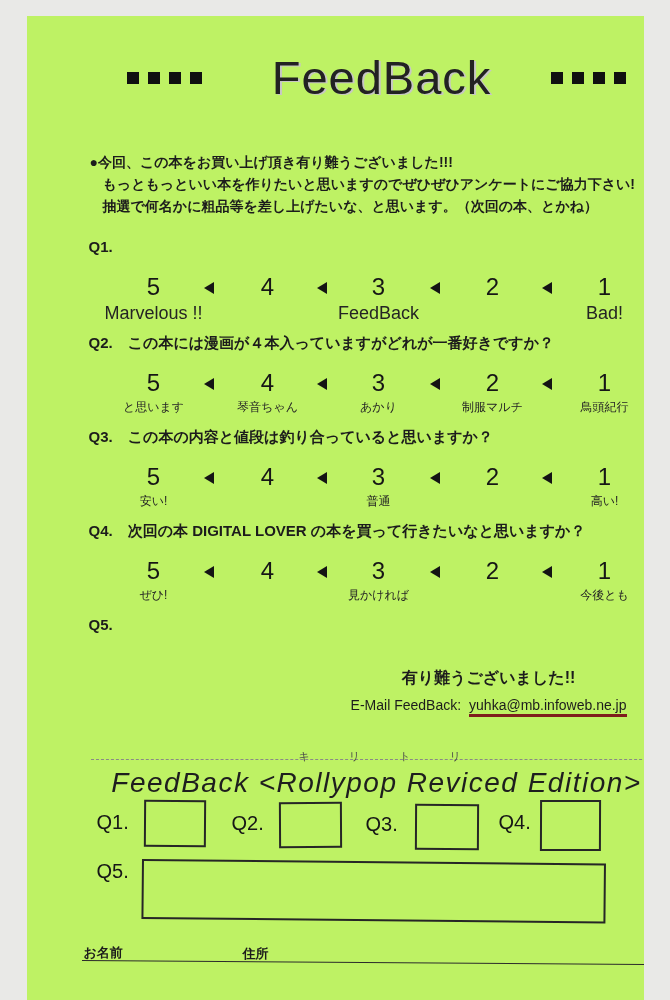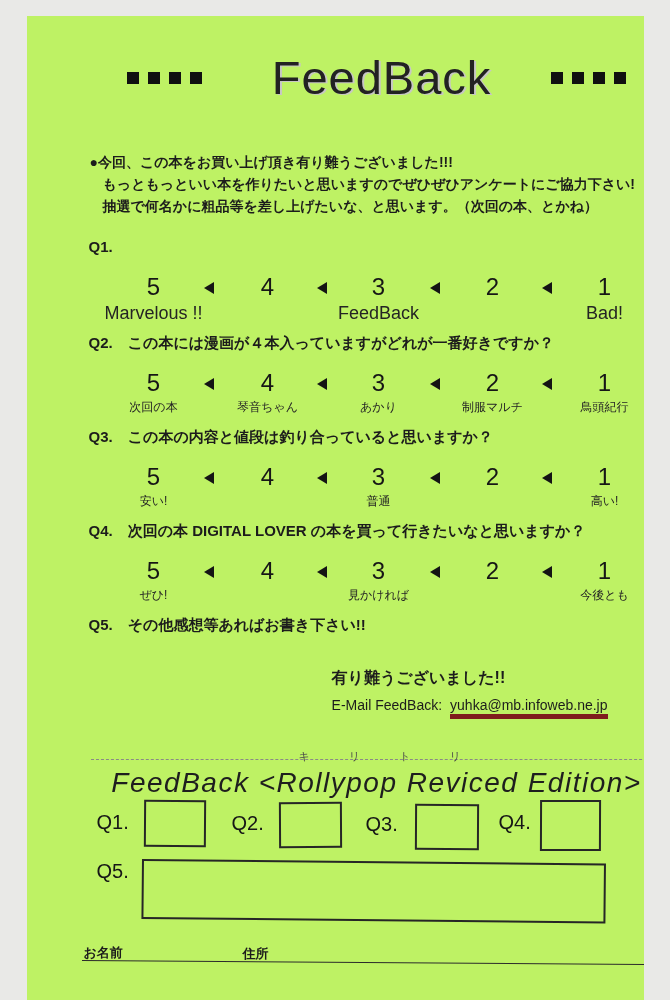--- a/index.html
+++ b/index.html
@@ -30,25 +30,25 @@
   .slabel{margin-top:3px;font-size:18px;color:#242424;}
   .slabel.jp{font-size:12px;}
   .tri{
     position:absolute;top:8px;width:0;height:0;
     border-top:6px solid transparent;border-bottom:6px solid transparent;
     border-right:10px solid #141414;
   }
   .c0{left:77px;}.c1{left:191px;}.c2{left:302px;}.c3{left:416px;}.c4{left:528px;}
   .a0{left:177px;}.a1{left:290px;}.a2{left:403px;}.a3{left:515px;}
   
-  .thanks{position:absolute;top:652px;right:36px;text-align:left;}
+  .thanks{position:absolute;top:652px;right:17px;text-align:center;}
   .thanks-big{font-size:16px;font-weight:700;}
   .thanks-small{margin-top:7px;font-size:13px;font-weight:600;}
   .email-row{margin-top:8px;font-size:14px;}
-  .email{border-bottom:5px solid #7f1d1d;padding-bottom:1px;margin-left:8px;}
+  .email{border-bottom:3px solid #7f1d1d;padding-bottom:1px;margin-left:8px;}
   .pagenum{position:absolute;left:655px;top:703px;font-size:15px;}
   
   .cutline{position:absolute;top:743px;left:64px;width:576px;border-top:1px dashed #8a8a86;}
   .kiritori{
     position:absolute;top:733px;left:272px;width:160px;
     font-size:11px;color:#4c4c4a;letter-spacing:17px;word-spacing:2px;white-space:nowrap;
   }
   .form-title{position:absolute;top:751px;left:30px;width:640px;text-align:center;font-size:28px;letter-spacing:1.5px;color:#1e1e1e;font-style:italic;}
   .flabel{position:absolute;font-size:20px;color:#161616;}
   .abox{position:absolute;border:2px solid #262626;background:transparent;}
@@ -127,21 +127,21 @@
   </div>
 
   <div class="qblock" style="top:318px;">
     <div class="qhead">
       <span>Q2.</span>
       <span>この本には漫画が４本入っていますがどれが一番好きですか？</span>
     </div>
     <div class="scale">
       <div class="ncell c0">
         <div class="num">5</div>
-        <div class="slabel jp">次回の本</div>
+        <div class="slabel jp">と思います</div>
       </div>
       <div class="tri a0"></div>
       <div class="ncell c1">
         <div class="num">4</div>
         <div class="slabel jp">琴音ちゃん</div>
       </div>
       <div class="tri a1"></div>
       <div class="ncell c2">
         <div class="num">3</div>
         <div class="slabel jp">あかり</div>
@@ -221,21 +221,20 @@
       <div class="ncell c4">
         <div class="num">1</div>
         <div class="slabel jp">今後とも</div>
       </div>
     </div>
   </div>
 
   <div class="qblock" style="top:600px;">
     <div class="qhead">
       <span>Q5.</span>
-      <span>その他感想等あればお書き下さい!!</span>
     </div>
   </div>
 
   <div class="thanks">
     <div class="thanks-big">有り難うございました!!</div>
     <div class="email-row">
       <span>E-Mail FeedBack:</span><span class="email">yuhka@mb.infoweb.ne.jp</span>
     </div>
   </div>
   <div class="pagenum">47</div>

